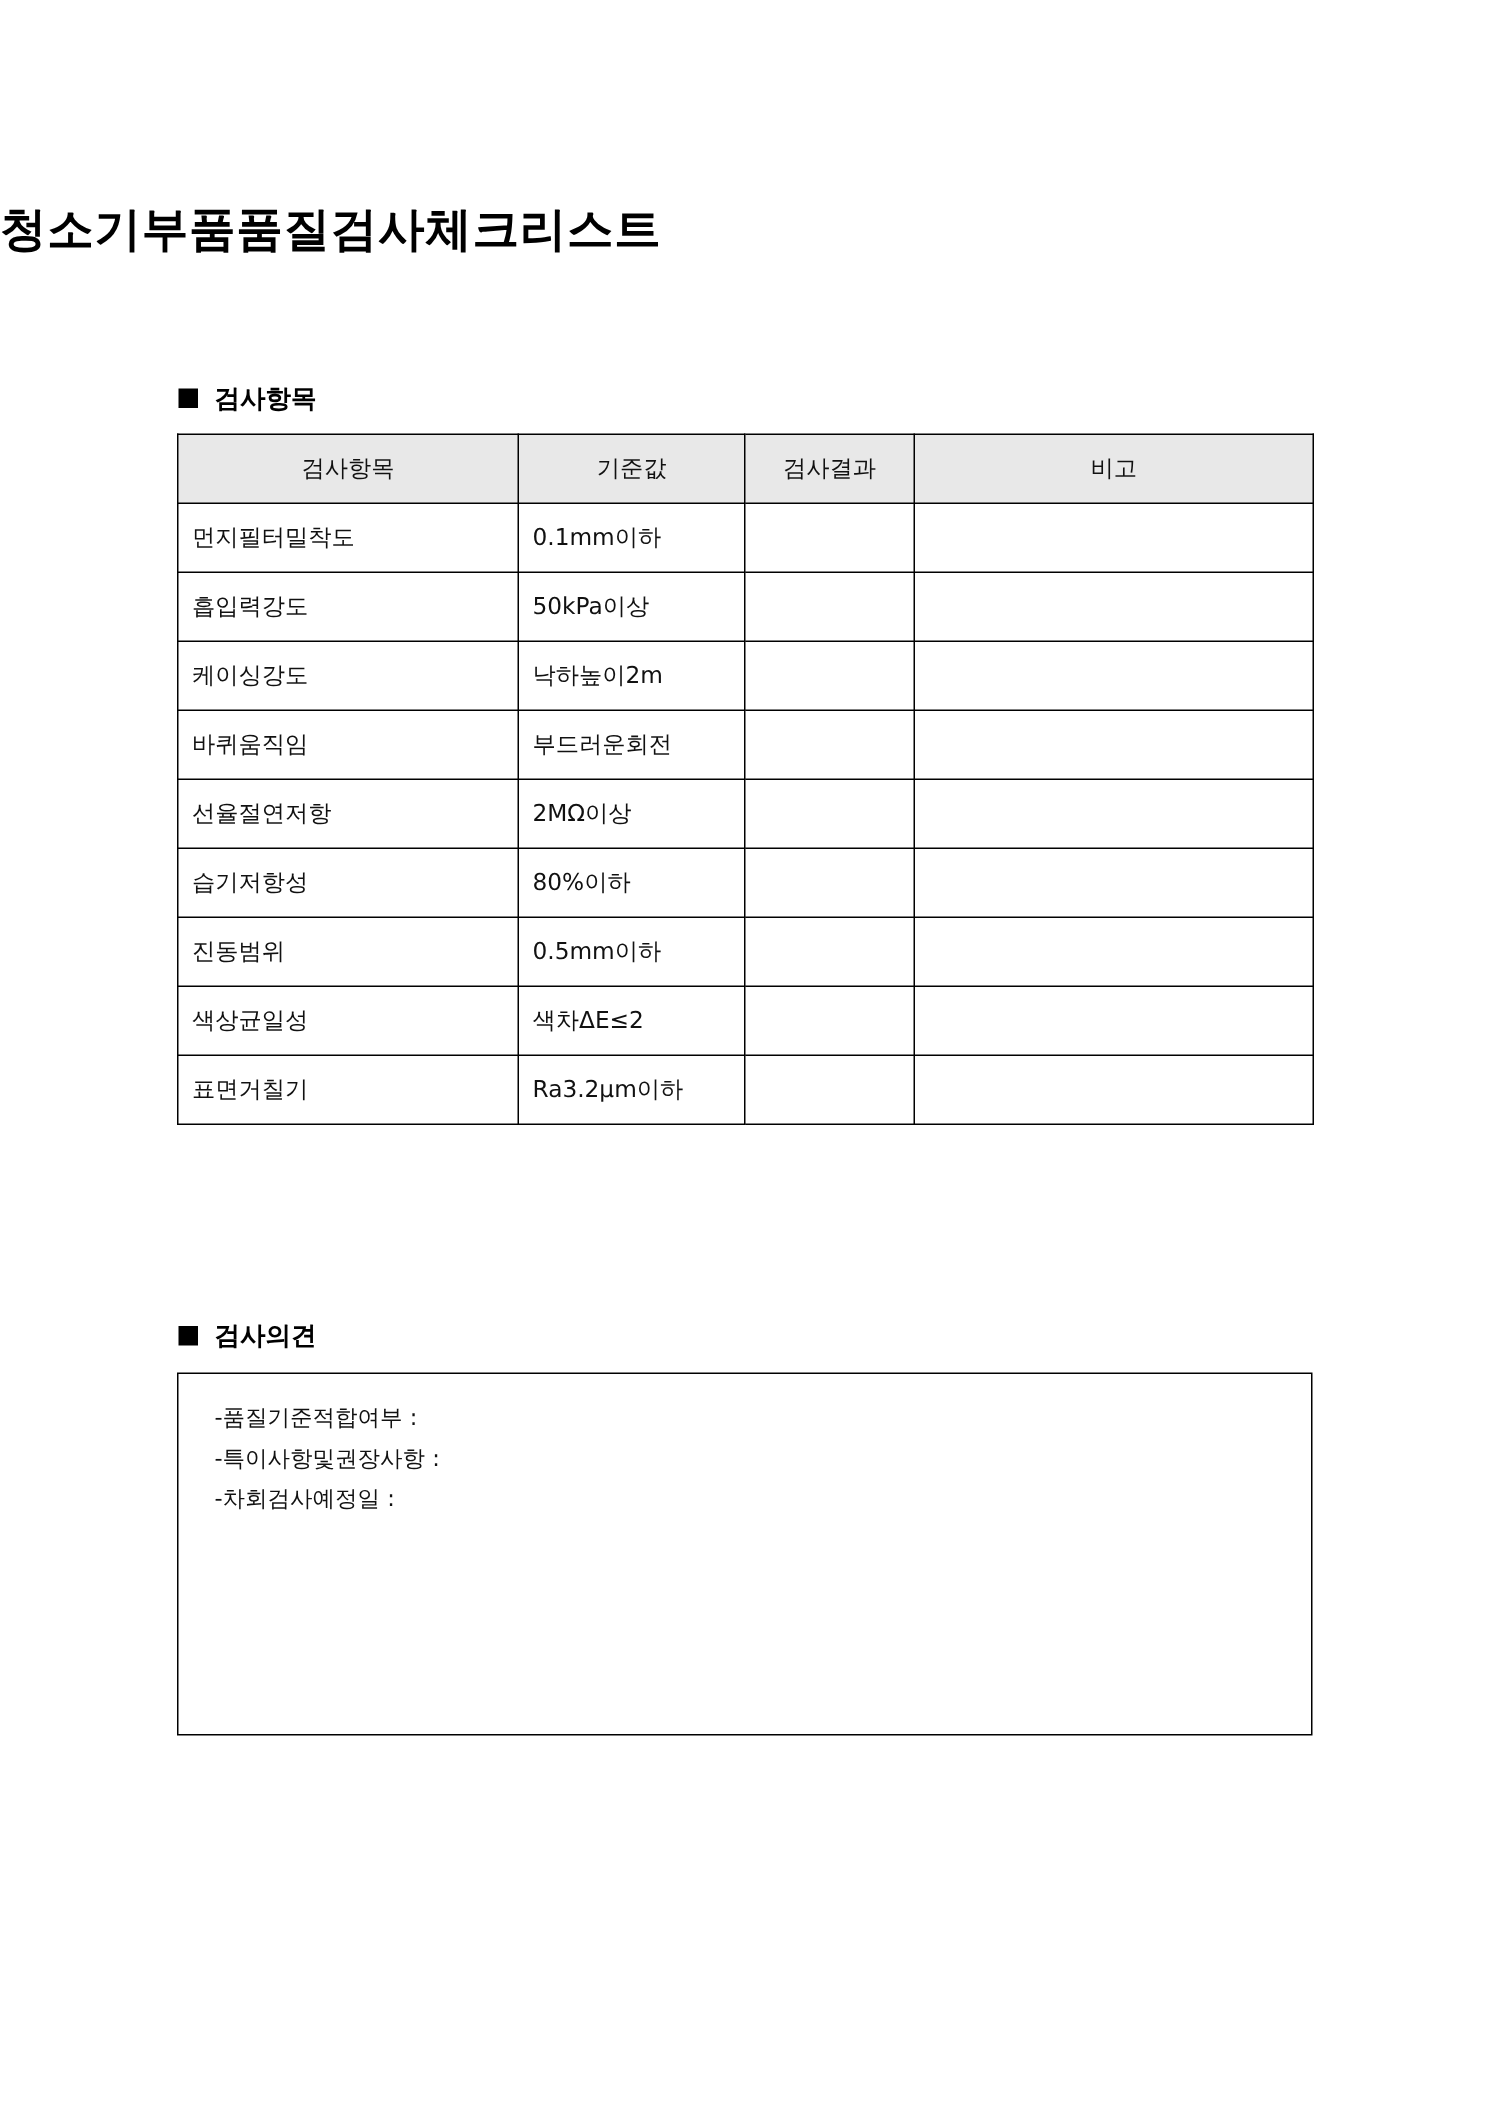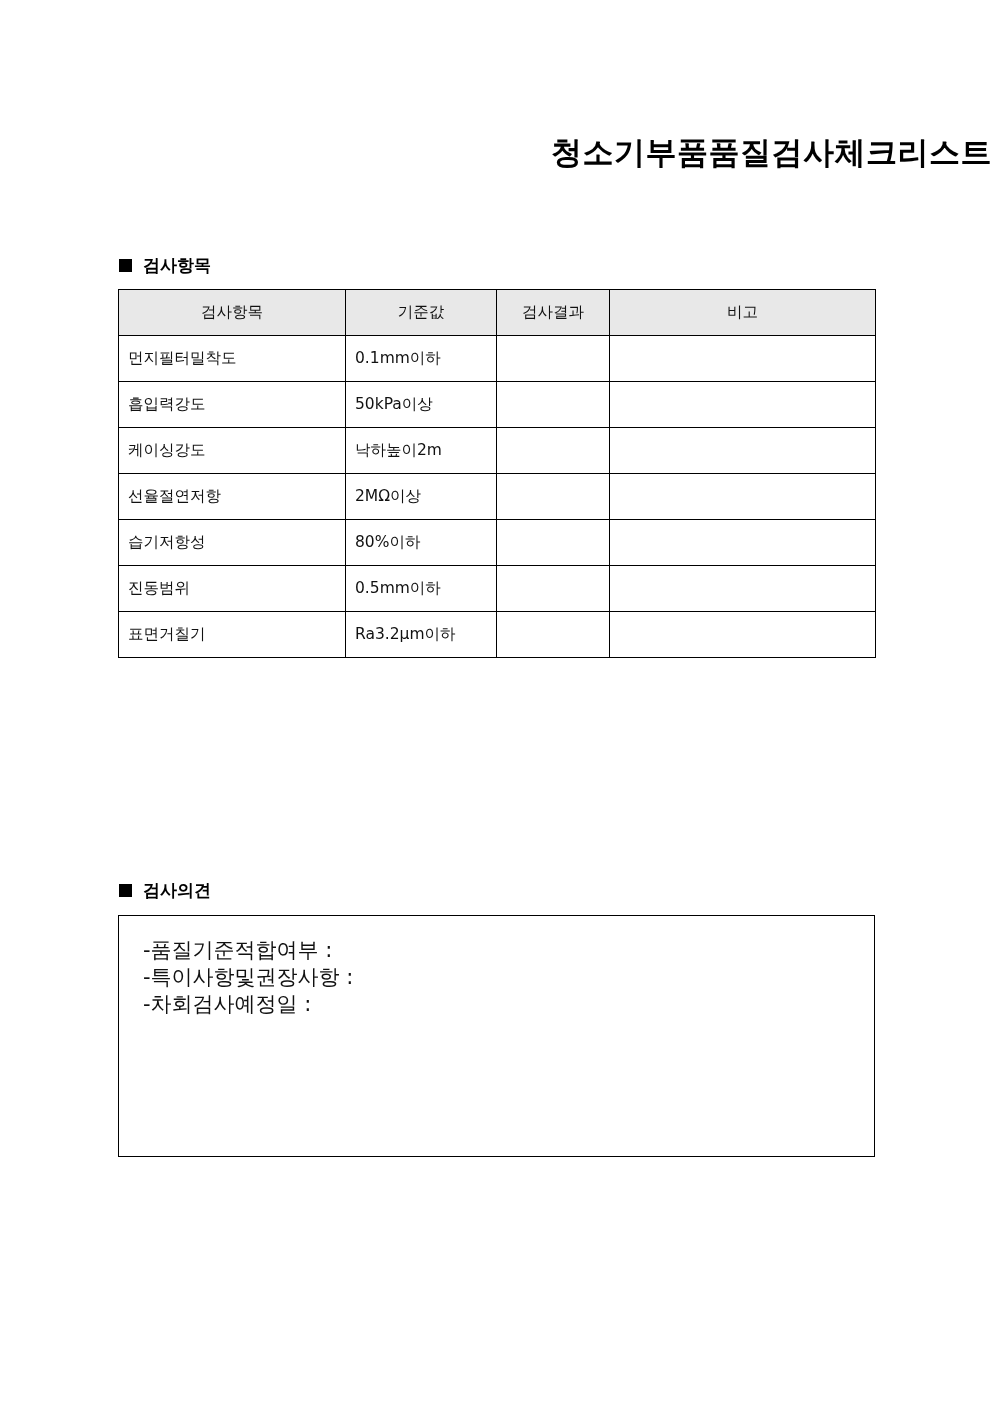--- a/index.html
+++ b/index.html
@@ -1,27 +1,27 @@
 <!DOCTYPE html>
 <html><head>
 <meta charset="utf-8">
 <style>
   html, body { margin: 0; padding: 0; background: #ffffff; }
   body { width: 992px; height: 1403px; position: relative; font-family: "DejaVu Sans", "Liberation Sans", sans-serif; color: #111; }
-  .title { position: absolute; top: 132px; left: 0; width: 992px; text-align: right; font-size: 31px; font-weight: bold; letter-spacing: 0.5px; color: #000; }
+  .title { position: absolute; top: 132px; left: 0; width: 992px; text-align: left; font-size: 31px; font-weight: bold; letter-spacing: 0.5px; color: #000; }
   .section-heading { position: absolute; left: 119px; font-size: 17px; font-weight: bold; color: #000; display: flex; align-items: center; }
   .section-heading .sq { display: inline-block; width: 13px; height: 13px; background: #000; margin-right: 11px; }
   .h1 { top: 254px; }
   .h2 { top: 879px; text-align: right; }
   table.check { position: absolute; top: 289px; left: 118px; border-collapse: collapse; width: 757px; table-layout: fixed; }
   table.check th, table.check td { border: 1.5px solid #000; height: 45px; font-size: 15.5px; padding: 0; }
   table.check th { background: #e8e8e8; font-weight: normal; text-align: center; }
   table.check td { padding-left: 9px; text-align: left; }
   .opinion { position: absolute; top: 915px; left: 118px; width: 755px; height: 240px; border: 1.5px solid #000; }
-  .opinion .line { position: absolute; left: 24px; font-size: 21px; }
+  .opinion .line { position: absolute; left: 24px; font-size: 15px; }
 </style>
 </head>
 <body>
 
 <div class="title">청소기부품품질검사체크리스트</div>
 
 <div class="section-heading h1">
   <span class="sq"></span>
   <span>검사항목</span>
 </div>
@@ -54,34 +54,46 @@
       <td></td>
       <td></td>
     </tr>
     <tr>
       <td>케이싱강도</td>
       <td>낙하높이2m</td>
       <td></td>
       <td></td>
     </tr>
     <tr>
+      <td>바퀴움직임</td>
+      <td>부드러운회전</td>
+      <td></td>
+      <td></td>
+    </tr>
+    <tr>
       <td>선율절연저항</td>
       <td>2MΩ이상</td>
       <td></td>
       <td></td>
     </tr>
     <tr>
       <td>습기저항성</td>
       <td>80%이하</td>
       <td></td>
       <td></td>
     </tr>
     <tr>
       <td>진동범위</td>
       <td>0.5mm이하</td>
+      <td></td>
+      <td></td>
+    </tr>
+    <tr>
+      <td>색상균일성</td>
+      <td>색차ΔE≤2</td>
       <td></td>
       <td></td>
     </tr>
     <tr>
       <td>표면거칠기</td>
       <td>Ra3.2μm이하</td>
       <td></td>
       <td></td>
     </tr>
   </tbody>

